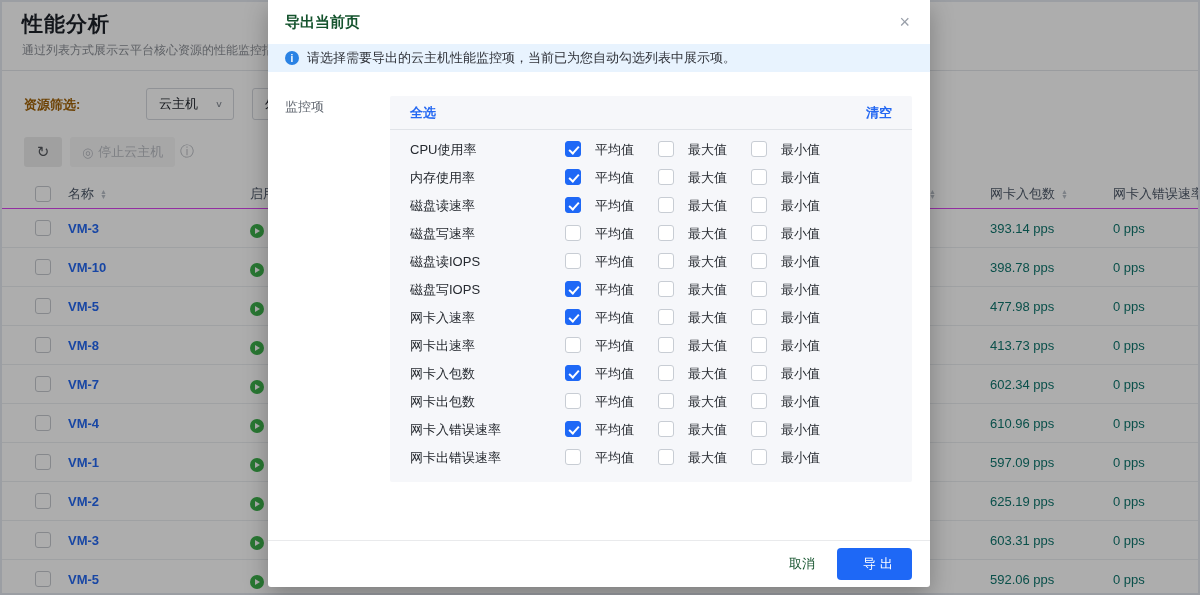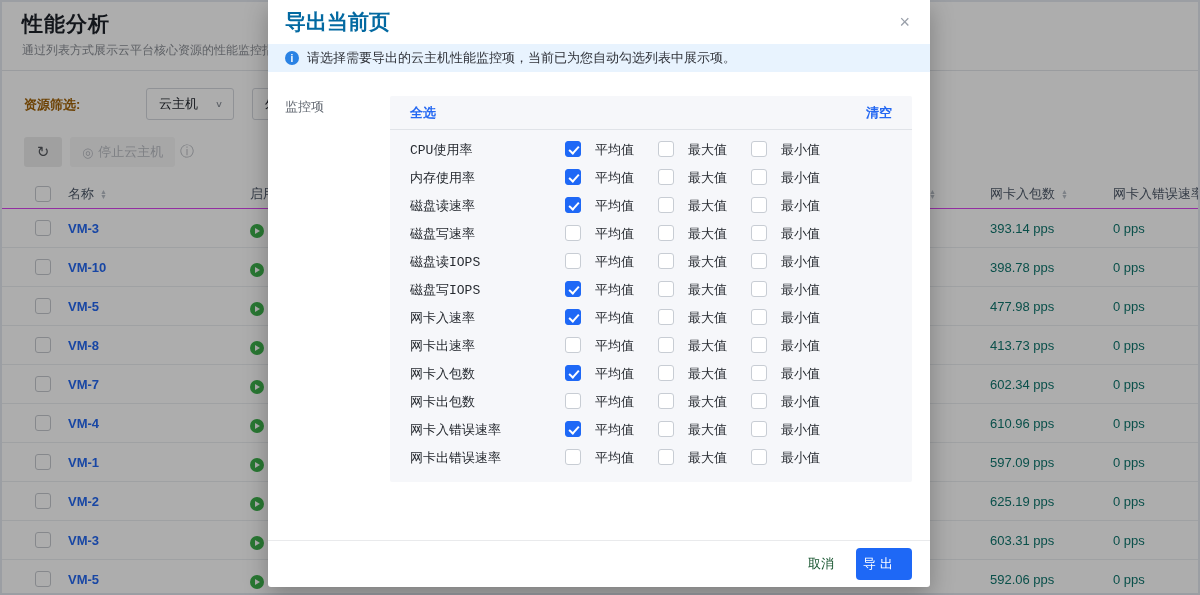--- a/index.html
+++ b/index.html
@@ -41,44 +41,44 @@
   .status-txt { color:#262a30; }
 
   
   .overlay { position:absolute; inset:0; background:rgba(0,0,0,.32); z-index:4; }
   .frame { position:absolute; inset:0; border:2px solid #9b9ea3; z-index:6; pointer-events:none; }
 
   
   .modal { position:absolute; left:268px; top:0; width:662px; height:587px; background:#fff; z-index:10;
            box-shadow:0 8px 24px rgba(0,0,0,.28); border-radius:0 0 3px 3px; display:flex; flex-direction:column; }
   .m-head { flex:0 0 44px; display:flex; align-items:center; padding:0 20px 0 17px; }
-  .m-title { font-size:21px; font-weight:700; color:#0369a1; }
+  .m-title { font-size:15px; font-weight:700; color:#14532d; }
   .m-close { margin-left:auto; font-size:18px; color:#9aa0aa; cursor:pointer; line-height:1; }
   .m-banner { flex:0 0 28px; display:flex; align-items:center; gap:8px; background:#e8f3fe; padding:0 17px; font-size:13px; color:#30333a; }
   .info-i { width:14px; height:14px; border-radius:50%; background:#2a82e4; color:#fff; font-size:10px; font-weight:700;
             display:inline-flex; align-items:center; justify-content:center; flex:0 0 14px; font-style:normal; }
   .m-body { flex:1; padding:0 18px 0 17px; overflow:hidden; }
   .field-row { display:flex; align-items:flex-start; margin-top:30px; font-size:13px; }
   .field-row.second { margin-top:24px; }
   .f-label { width:105px; flex:0 0 105px; color:#646a73; padding-top:2px; }
   .f-value { color:#1d2129; font-weight:600; }
   .panel { flex:1; background:#f6f7fa; border-radius:2px; }
   .p-head { display:flex; justify-content:space-between; align-items:center; height:34px; padding:0 20px; border-bottom:1px solid #e0e3e8; }
   .p-link { font-size:13px; color:#2468f2; font-weight:600; cursor:pointer; }
   .p-list { padding:6px 20px 10px; }
-  .p-row { display:flex; align-items:center; height:28px; font-size:13px;font-family:Liberation Mono, monospace; }
+  .p-row { display:flex; align-items:center; height:28px; font-size:13px; }
   .p-name { width:155px; flex:0 0 155px; color:#262a30; }
   .p-group { display:inline-flex; align-items:flex-start; gap:14px; width:93px; flex:0 0 93px; cursor:pointer; }
   .p-lab { color:#262a30; }
   .cb { width:16px; height:16px; border:1px solid #c8cdd4; border-radius:3px; background:#fff; display:inline-block; position:relative; flex:0 0 16px; }
   .cb.on { background:#1e68f6; border-color:#1e68f6; }
   .cb.on::after { content:""; position:absolute; left:4.5px; top:1.5px; width:4px; height:8px; border:solid #fff; border-width:0 2px 2px 0; transform:rotate(42deg); }
   .m-foot { flex:0 0 47px; border-top:1px solid #e9eaec; display:flex; align-items:center; justify-content:flex-end; gap:22px; padding:0 18px; }
   .btn-cancel { font-size:13px; color:#14532d; background:none; border:none; cursor:pointer; }
-  .btn-export { font-size:13px; color:#fff; background:#1e68f6; border:none; border-radius:4px; height:32px; padding:0 15px 0 7px; letter-spacing:4px; cursor:pointer; }
+  .btn-export { font-size:13px; color:#fff; background:#1e68f6; border:none; border-radius:4px; height:32px; padding:0 15px 0 26px; letter-spacing:4px; cursor:pointer; }
 </style>
 </head>
 <body>
 
 <div class="stage">
 
   <div class="page">
     <div class="page-title">性能分析</div>
     <div class="page-sub">通过列表方式展示云平台核心资源的性能监控指标，支持</div>
     <div class="page-divider"></div>

